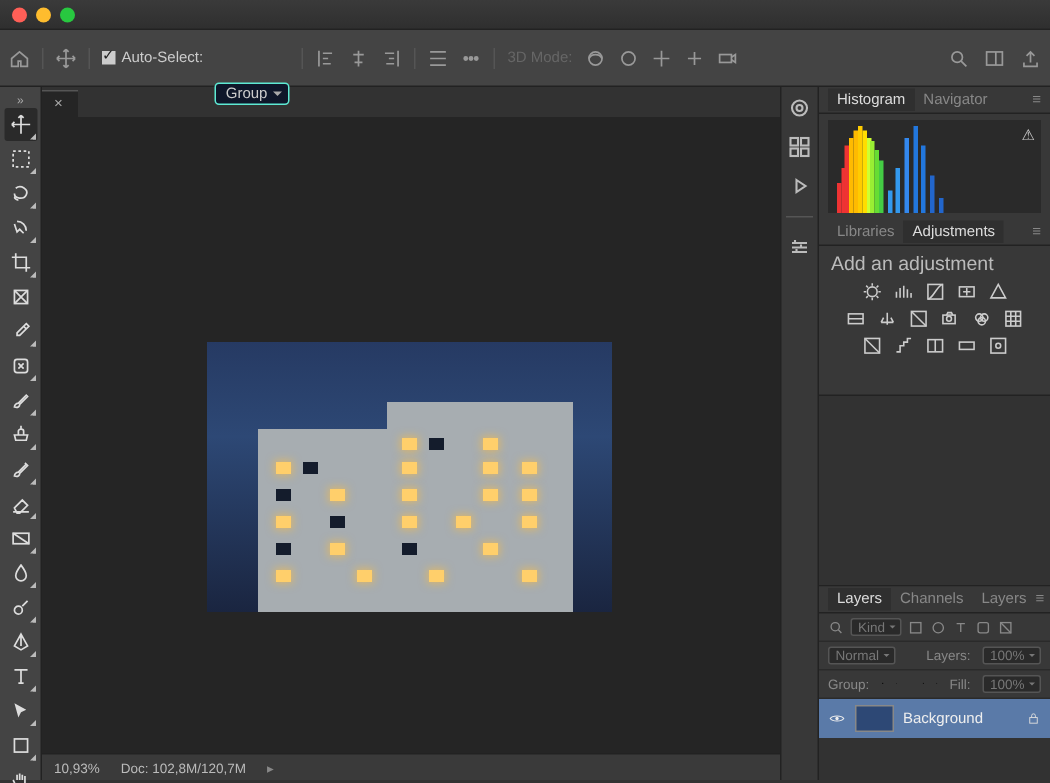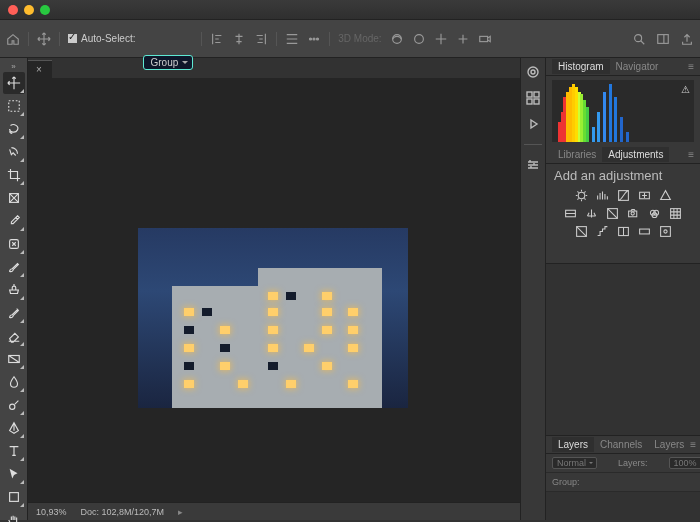--- a/index.html
+++ b/index.html
@@ -47,21 +47,21 @@
   .hist-c{position:absolute;bottom:0;width:2px;}
   .hwarning{position:absolute;top:4px;right:4px;color:#ccc;font-size:10px;}
   .adjlabel{padding:4px 8px;color:#bbb;font-size:13px;}
   .adjrow{display:flex;gap:8px;justify-content:center;align-items:center;height:18px;}
   .adjrow svg{width:13px;height:13px;stroke:#ccc;fill:none;stroke-width:1.3;}
   .adjpanel{flex:0 0 auto;border-bottom:1px solid #222;padding-bottom:6px;min-height:100px;}
   .spacer{flex:1;background:#323232;}
   .layerspanel{flex:0 0 auto;background:#383838;border-top:1px solid #222;text-align:center;}
   .filterrow{display:flex;align-items:center;gap:4px;padding:3px 6px;border-bottom:1px solid #2a2a2a;color:#999;}
   .filterrow svg{width:11px;height:11px;stroke:#888;fill:none;stroke-width:1.3;}
-  .lockrow,.blendrow{display:flex;align-items:center;gap:21px;padding:3px 6px;border-bottom:1px solid #2a2a2a;color:#888;font-size:9px;}
+  .lockrow,.blendrow{display:flex;align-items:center;gap:8px;padding:3px 6px;border-bottom:1px solid #2a2a2a;color:#888;font-size:9px;}
   .layerentry{display:flex;align-items:center;padding:4px 6px;background:#5a7aa8;color:#eee;gap:6px;}
   .eye{width:12px;height:12px;}
   .thumb{width:26px;height:18px;background:#2d4875;border:1px solid #888;}
   .lockicn{margin-left:auto;width:10px;height:10px;}
   .statusbar{height:18px;background:#3a3a3a;border-top:1px solid #222;display:flex;align-items:center;padding:0 8px;gap:14px;color:#bbb;font-size:9px;}
   .flyout{position:relative;}
   .flyout::after{content:"";position:absolute;right:1px;bottom:1px;border:2px solid transparent;border-right-color:#bbb;border-bottom-color:#bbb;}
   .dim{color:#666;}
   .smalldrop{background:#2a2a2a;border:1px solid #555;padding:0 10px 0 4px;border-radius:2px;font-size:9px;position:relative;color:#777;}
   .smalldrop::after{content:"";position:absolute;right:3px;top:4px;border:2px solid transparent;border-top-color:#777;}
@@ -474,20 +474,43 @@
 
     <div class="spacer"></div>
 
     <div class="layerspanel">
       <div class="pheader">
         <div class="ptab active">Layers</div>
         <div class="ptab">Channels</div>
         <div class="ptab">Layers</div>
         <div class="pmenu">≡</div>
       </div>
+      <div class="filterrow">
+        <svg viewBox="0 0 16 16">
+            <circle cx="7" cy="7" r="4"></circle>
+            <path d="M10 10l3 3"></path>
+          </svg>
+        <div class="smalldrop">Kind</div>
+        <svg viewBox="0 0 16 16">
+            <rect x="3" y="3" width="10" height="10"></rect>
+          </svg>
+        <svg viewBox="0 0 16 16">
+            <circle cx="8" cy="8" r="5"></circle>
+          </svg>
+        <svg viewBox="0 0 16 16">
+            <path d="M4 4h8M8 4v8"></path>
+          </svg>
+        <svg viewBox="0 0 16 16">
+            <rect x="3" y="3" width="10" height="10" rx="2"></rect>
+          </svg>
+        <svg viewBox="0 0 16 16">
+            <rect x="3" y="3" width="10" height="10"></rect>
+            <path d="M3 3l10 10"></path>
+          </svg>
+      </div>
       <div class="blendrow">
         <div class="smalldrop">Normal</div>
         <span style="margin-left:auto">Layers:</span>
         <div class="smalldrop">100%</div>
       </div>
       <div class="lockrow">
         <span>Group:</span>
         <svg viewBox="0 0 16 16">
             <rect x="2" y="2" width="12" height="12"></rect>
           </svg>
@@ -500,17 +523,29 @@
         <svg viewBox="0 0 16 16">
             <rect x="3" y="3" width="10" height="10"></rect>
           </svg>
         <svg viewBox="0 0 16 16">
             <rect x="4" y="7" width="8" height="6"></rect>
             <path d="M6 7V5a2 2 0 014 0v2"></path>
           </svg>
         <span style="margin-left:auto">Fill:</span>
         <div class="smalldrop">100%</div>
       </div>
+      <div class="layerentry">
+        <svg class="eye" viewBox="0 0 16 16">
+            <path d="M2 8c2-3 10-3 12 0-2 3-10 3-12 0z" stroke="#eee" fill="none"></path>
+            <circle cx="8" cy="8" r="1.5" fill="#eee"></circle>
+          </svg>
+        <div class="thumb"></div>
+        <span>Background</span>
+        <svg class="lockicn" viewBox="0 0 16 16">
+            <rect x="4" y="7" width="8" height="6" stroke="#ddd" fill="none"></rect>
+            <path d="M6 7V5a2 2 0 014 0v2" stroke="#ddd" fill="none"></path>
+          </svg>
+      </div>
       <div style="height:28px;background:#323232"></div>
     </div>
 
   </div>
 </div>
 
 </body></html>

